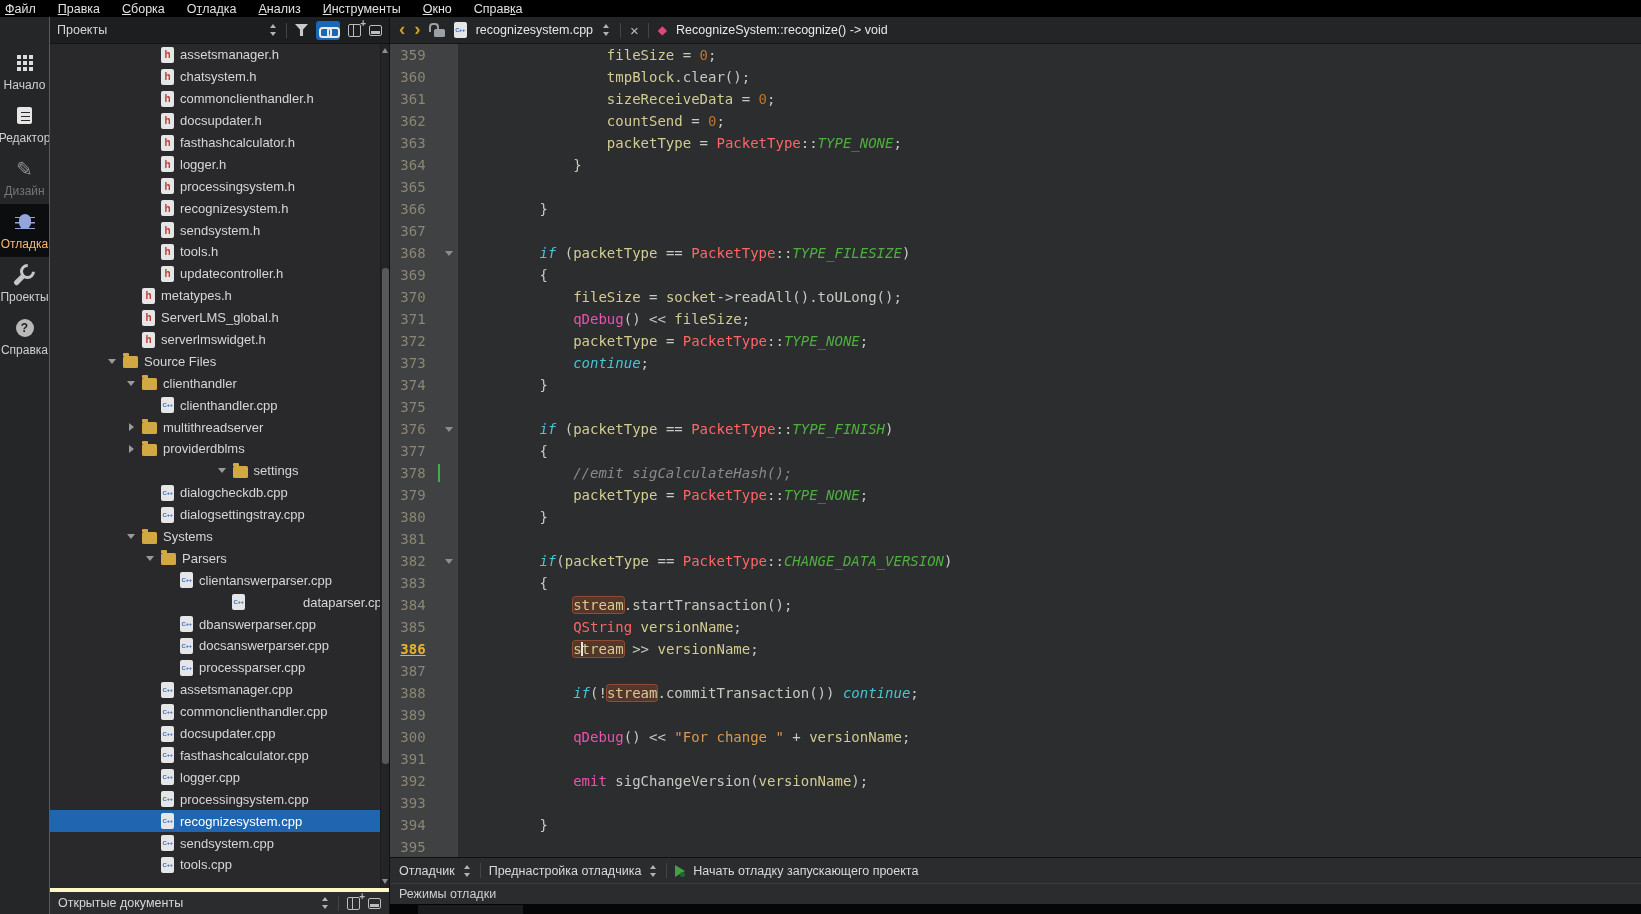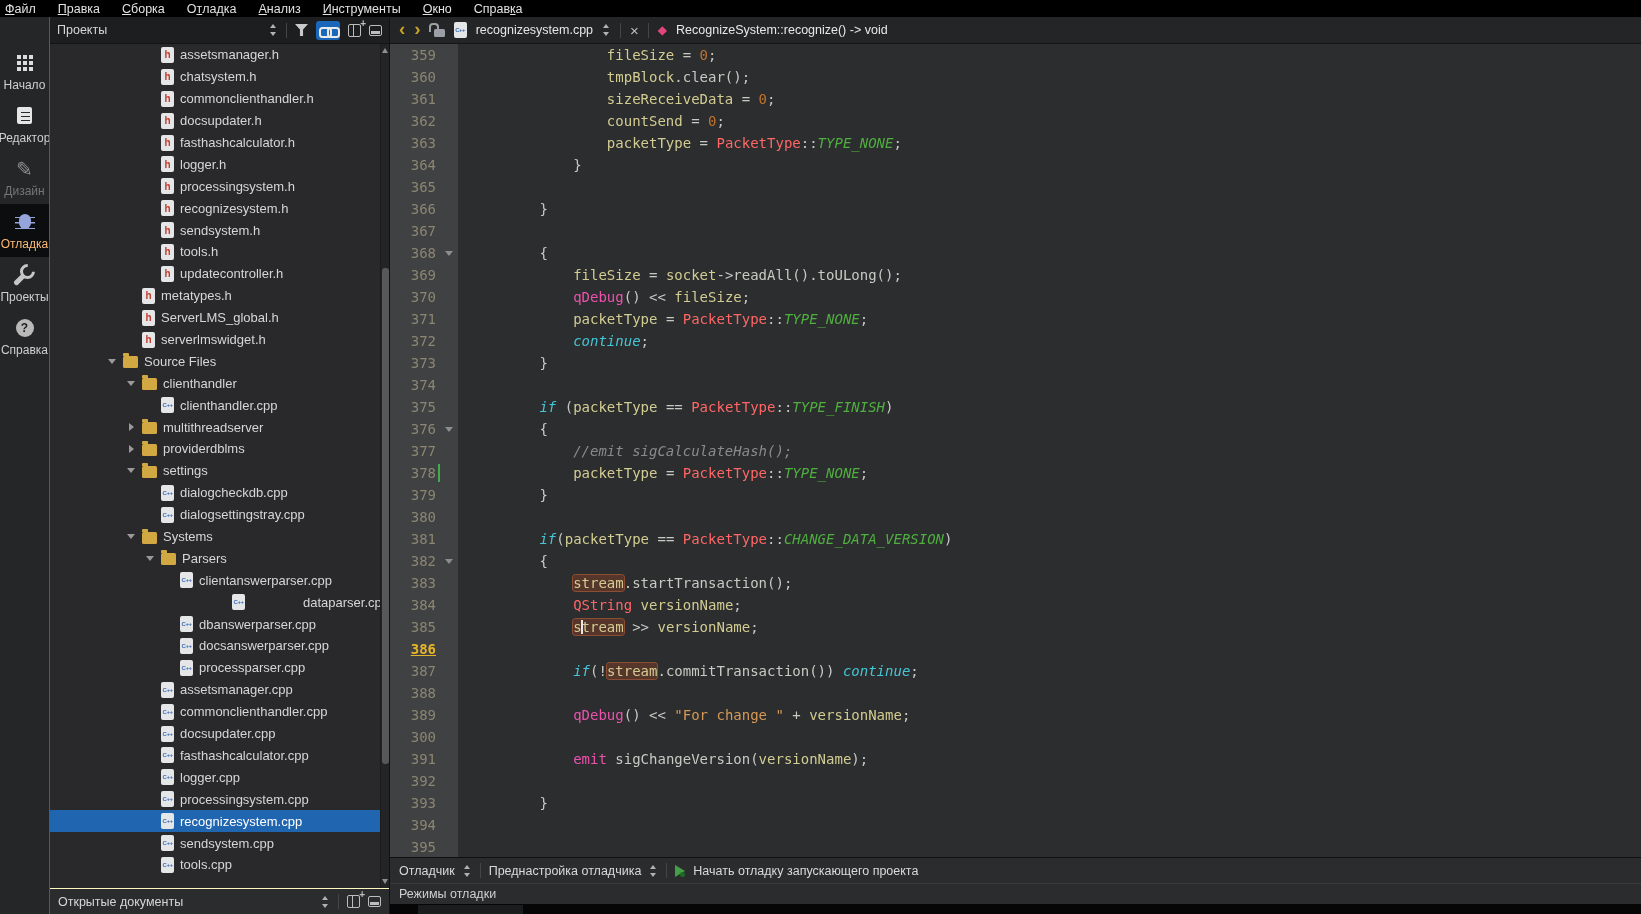--- a/index.html
+++ b/index.html
@@ -70,37 +70,37 @@
   .ti-cpp { color:#3c6eb4; font-size:6px; letter-spacing:-0.5px; }
   .ti-folder { width:15px; height:12px; background:#d2a842; border-radius:1.5px; position:relative; margin-top:2px; }
   .ti-folder::before { content:""; position:absolute; top:-3px; left:0; width:6px; height:3px; background:#d2a842; border-radius:1px 1px 0 0; }
   .tl { margin-left:6px; }
   .tree-scroll { position:absolute; top:0; right:0; bottom:0; width:9px; background:#242426; border-left:1px solid #1c1c1c; }
   .ts-up, .ts-down { position:absolute; left:1px; width:0; height:0; border-left:3.5px solid transparent; border-right:3.5px solid transparent; }
   .ts-up { top:4px; border-bottom:5px solid #8f8f8f; }
   .ts-down { bottom:4px; border-top:5px solid #8f8f8f; }
   .ts-thumb { position:absolute; left:1px; top:224px; width:7px; height:496px; background:#57585a; border-radius:3px; }
 
-  .opendocs-header { height:26px; flex:none; background:#2a2c2e; border-top:1px solid #fef9c3; display:flex; align-items:center; padding:0 8px; gap:8px; color:#d6d6d6; font-size:12.5px; }
+  .opendocs-header { height:26px; flex:none; background:#2a2c2e; border-top:4px solid #fef9c3; display:flex; align-items:center; padding:0 8px; gap:8px; color:#d6d6d6; font-size:12.5px; }
   .od-title { margin-right:auto; }
 
   
   .editor-col { flex:1; min-width:0; display:flex; flex-direction:column; background:#2b2d2e; }
   .editor-toolbar { height:27px; flex:none; background:#242526; border-bottom:1px solid #141414; display:flex; align-items:center; padding:0 9px; gap:9px; color:#dadada; font-size:12.5px; }
   .chev { font-size:19px; font-weight:bold; color:#c9a227; line-height:1; margin-top:-3px; }
   .lock-ic { width:11px; height:8px; background:#9aa0a6; border-radius:1.5px; position:relative; margin-top:5px; margin-left:4px; flex:none; }
   .lock-ic::before { content:""; position:absolute; left:-5px; top:-6px; width:6px; height:7px; border:2px solid #9aa0a6; border-bottom:none; border-radius:4px 4px 0 0; }
   .file-label { color:#e6e6e6; }
   .close-x { font-size:15px; color:#bdbdbd; line-height:1; }
   .diamond { color:#e0457b; font-size:12px; }
   .symbol-label { color:#e8e8e8; }
 
   .code-wrap { flex:1; min-height:0; display:flex; overflow:hidden; }
   .gutter { width:68px; flex:none; background:#3f4143; font:14px/22px "DejaVu Sans Mono",monospace; color:#8c8672; }
-  .gut-line { height:22px; position:relative; text-align:right; padding-right:22px; }
+  .gut-line { height:22px; position:relative; text-align:center; padding-right:22px; }
   .gut-line .num {}
   .gut-line.cur .num { color:#e7b52a; font-weight:bold;text-decoration:underline; }
   .fold-tri { position:absolute; right:5px; top:9px; width:0; height:0; border-left:4px solid transparent; border-right:4px solid transparent; border-top:5px solid #8d8d8d; }
   .gmark { position:absolute; right:18px; top:2px; width:2.5px; height:18px; background:#3fae4a; }
   .code { flex:1; font:14px/22px "DejaVu Sans Mono",monospace; padding-left:14px; overflow:hidden; color:#c9c9c4; }
   .code-line { height:22px; white-space:pre; }
   .tk-p { color:#c9c9c4; }
   .tk-k { color:#45c6d6; font-style:italic; }
   .tk-t { color:#ff6666; }
   .tk-e { color:#4fae3f; font-style:italic; }
@@ -306,21 +306,21 @@
             <span class="ti ti-folder"></span>
             <span class="tl">multithreadserver</span>
           </div>
           <div class="tree-row" style="padding-left: 70px;">
             <span class="tw">
               <span class="tri-closed"></span>
             </span>
             <span class="ti ti-folder"></span>
             <span class="tl">providerdblms</span>
           </div>
-          <div class="tree-row" style="padding-left: 70px;">
+          <div class="tree-row" style="padding-left: 70px; justify-content: center;">
             <span class="tw">
               <span class="tri-open"></span>
             </span>
             <span class="ti ti-folder"></span>
             <span class="tl">settings</span>
           </div>
           <div class="tree-row" style="padding-left: 89px;">
             <span class="tw"></span>
             <span class="ti ti-cpp">C++</span>
             <span class="tl">dialogcheckdb.cpp</span>
@@ -481,20 +481,21 @@
         <div class="code">
             <div class="code-line"><span class="tk-p">                </span><span class="tk-v">fileSize</span><span class="tk-p"> = </span><span class="tk-n">0</span><span class="tk-p">;</span></div>
             <div class="code-line"><span class="tk-p">                </span><span class="tk-v">tmpBlock</span><span class="tk-p">.clear();</span></div>
             <div class="code-line"><span class="tk-p">                </span><span class="tk-v">sizeReceiveData</span><span class="tk-p"> = </span><span class="tk-n">0</span><span class="tk-p">;</span></div>
             <div class="code-line"><span class="tk-p">                </span><span class="tk-v">countSend</span><span class="tk-p"> = </span><span class="tk-n">0</span><span class="tk-p">;</span></div>
             <div class="code-line"><span class="tk-p">                </span><span class="tk-v">packetType</span><span class="tk-p"> = </span><span class="tk-t">PacketType</span><span class="tk-p">::</span><span class="tk-e">TYPE_NONE</span><span class="tk-p">;</span></div>
             <div class="code-line"><span class="tk-p">            }</span></div>
             <div class="code-line"></div>
             <div class="code-line"><span class="tk-p">        }</span></div>
             <div class="code-line"></div>
+            <div class="code-line"><span class="tk-p">        </span><span class="tk-k">if</span><span class="tk-p"> (</span><span class="tk-v">packetType</span><span class="tk-p"> == </span><span class="tk-t">PacketType</span><span class="tk-p">::</span><span class="tk-e">TYPE_FILESIZE</span><span class="tk-p">)</span></div>
             <div class="code-line"><span class="tk-p">        {</span></div>
             <div class="code-line"><span class="tk-p">            </span><span class="tk-v">fileSize</span><span class="tk-p"> = </span><span class="tk-v">socket</span><span class="tk-p">-&gt;readAll().toULong();</span></div>
             <div class="code-line"><span class="tk-p">            </span><span class="tk-m">qDebug</span><span class="tk-p">() &lt;&lt; </span><span class="tk-v">fileSize</span><span class="tk-p">;</span></div>
             <div class="code-line"><span class="tk-p">            </span><span class="tk-v">packetType</span><span class="tk-p"> = </span><span class="tk-t">PacketType</span><span class="tk-p">::</span><span class="tk-e">TYPE_NONE</span><span class="tk-p">;</span></div>
             <div class="code-line"><span class="tk-p">            </span><span class="tk-k">continue</span><span class="tk-p">;</span></div>
             <div class="code-line"><span class="tk-p">        }</span></div>
             <div class="code-line"></div>
             <div class="code-line"><span class="tk-p">        </span><span class="tk-k">if</span><span class="tk-p"> (</span><span class="tk-v">packetType</span><span class="tk-p"> == </span><span class="tk-t">PacketType</span><span class="tk-p">::</span><span class="tk-e">TYPE_FINISH</span><span class="tk-p">)</span></div>
             <div class="code-line"><span class="tk-p">        {</span></div>
             <div class="code-line"><span class="tk-p">            </span><span class="tk-c">//emit sigCalculateHash();</span></div>

